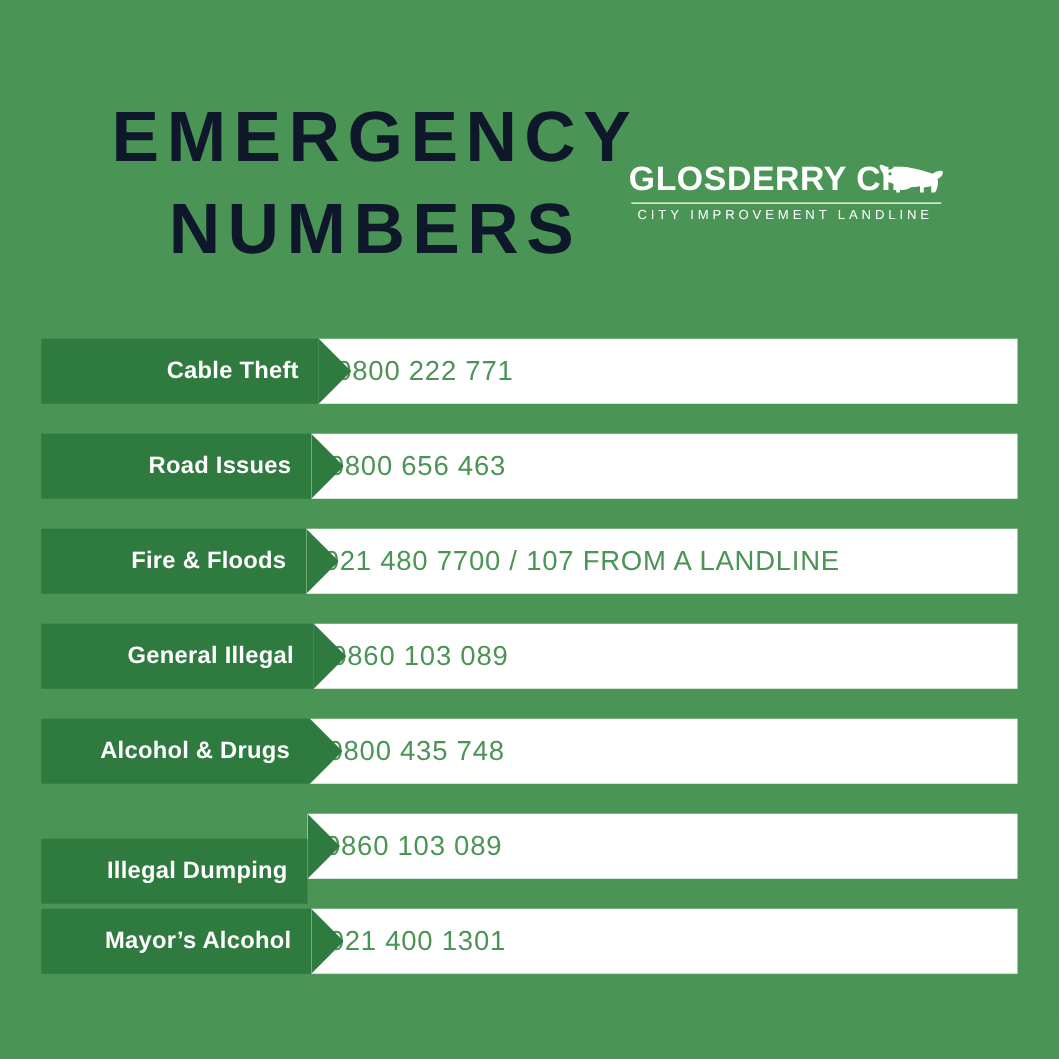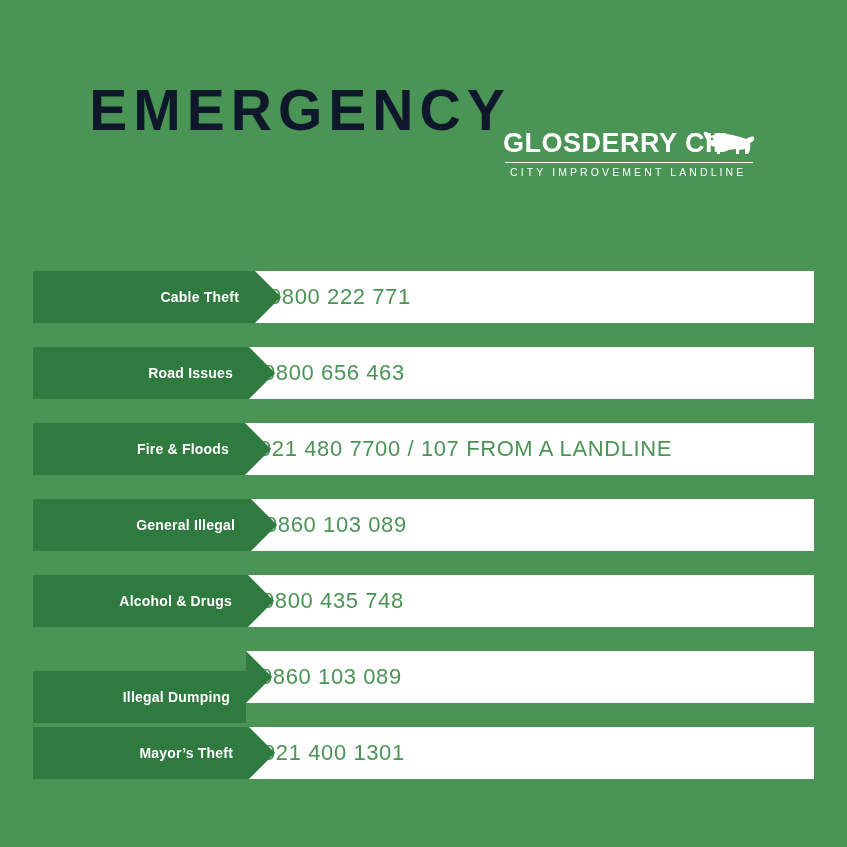--- a/index.html
+++ b/index.html
@@ -106,21 +106,21 @@
     top: 0;
     left: 33px;
     height: 52px;
     background: #2f7a3f;
     display: flex;
     align-items: center;
     justify-content: flex-end;
     padding-right: 16px;
     box-sizing: border-box;
     color: #ffffff;
-    font-size: 14px;
+    font-size: 19px;
     font-weight: bold;
     letter-spacing: 0.2px;
     z-index: 3;
   }
   .row-arrow {
     position: absolute;
     top: 0;
     height: 52px;
     width: 26px;
     background: #2f7a3f;
@@ -176,20 +176,21 @@
   .row.w7 .row-value { left: 249px; }
 </style>
 </head>
 <body>
 
 <div class="poster">
 
   <div class="header">
     <div class="title">
       <span>EMERGENCY</span>
+      <span class="line2">NUMBERS</span>
     </div>
 
     <div class="logo">
       <div class="logo-main">GLOSDERRY CID</div>
       <div class="logo-cow">
         <svg viewBox="0 0 52 28" width="52" height="28" aria-hidden="true">
           <path fill="#ffffff" d="M4 10 C2 6 0 4 1 2 C3 1 6 3 8 6 C12 4 18 3 24 4 C31 5 38 7 43 9 C46 7 49 6 51 7 C52 9 50 12 47 13 C48 17 47 21 45 24 L42 24 L42 19 L36 20 L36 24 L33 24 L33 19 C28 20 22 20 17 19 L17 24 L14 24 L14 18 L9 16 C6 15 4 13 4 10 Z"></path>
           <circle cx="9" cy="9" r="1.3" fill="#4a9455"></circle>
         </svg>
       </div>
@@ -242,21 +243,21 @@
 
     <div class="row w6">
       <div class="row-label">Illegal Dumping</div>
       <div class="row-arrow"></div>
       <div class="row-value">
           <span>0860 103 089</span>
         </div>
     </div>
 
     <div class="row w7">
-      <div class="row-label">Mayor’s Theft</div>
+      <div class="row-label">Mayor’s Alcohol</div>
       <div class="row-arrow"></div>
       <div class="row-value">
           <span>021 400 1301</span>
         </div>
     </div>
 
   </div>
 </div>
 
 </body></html>

